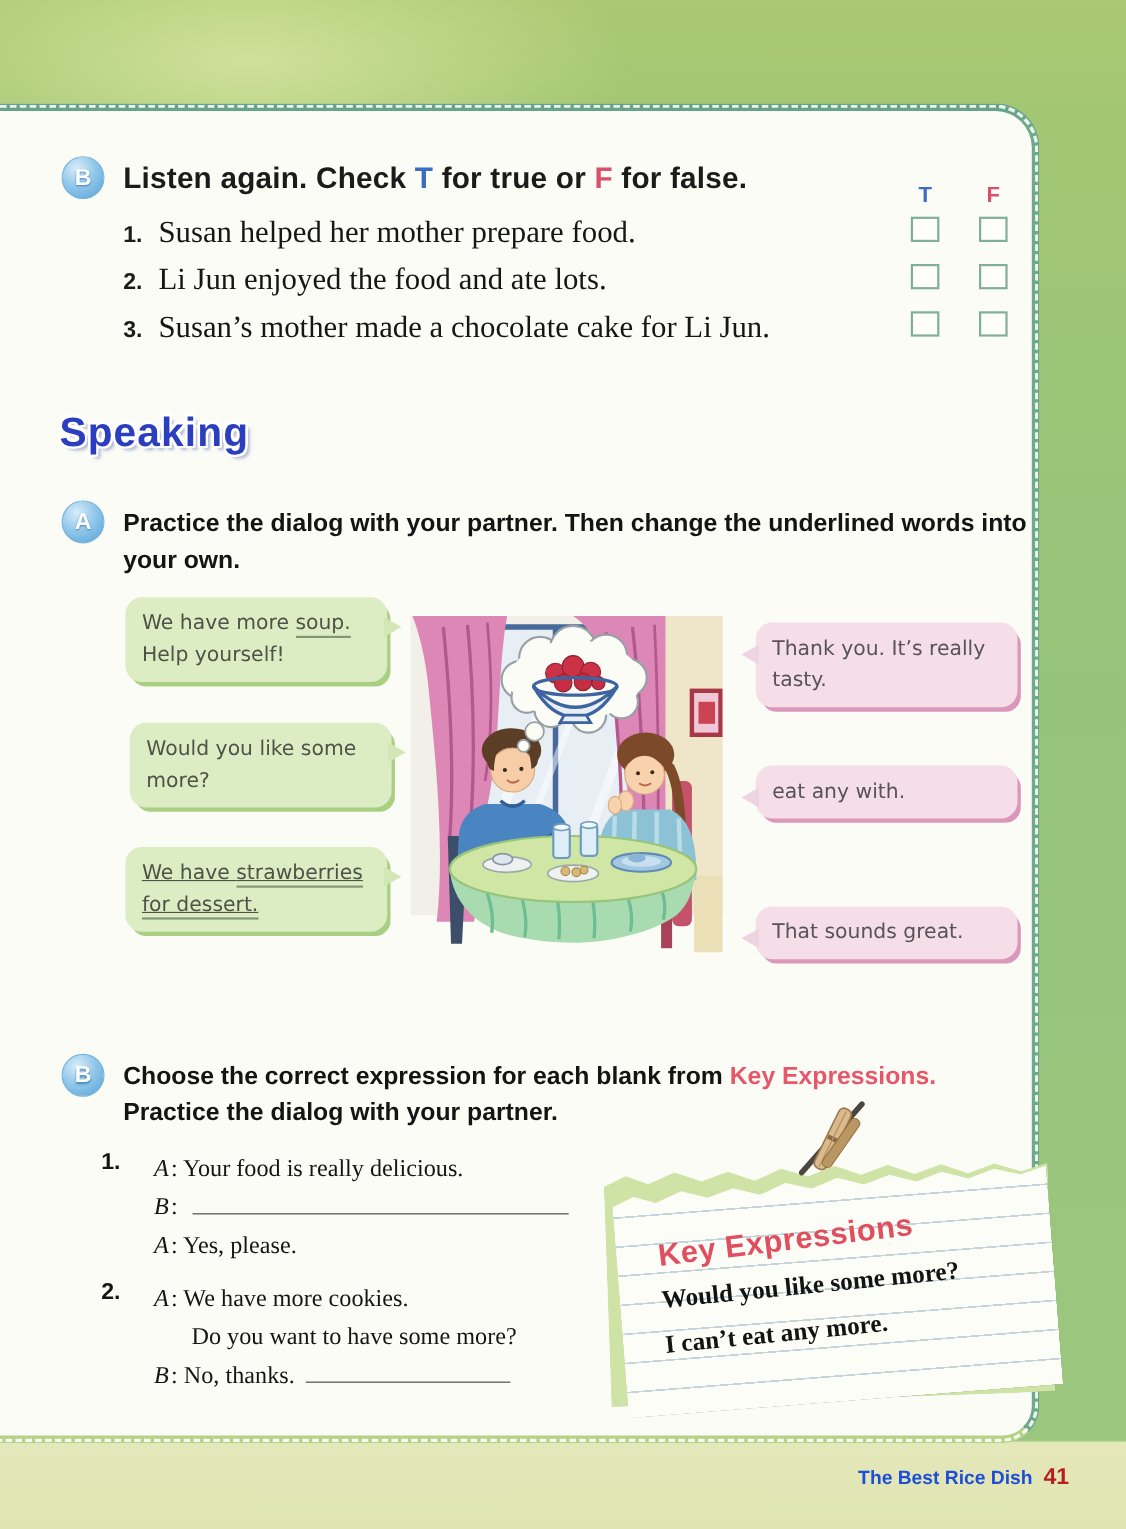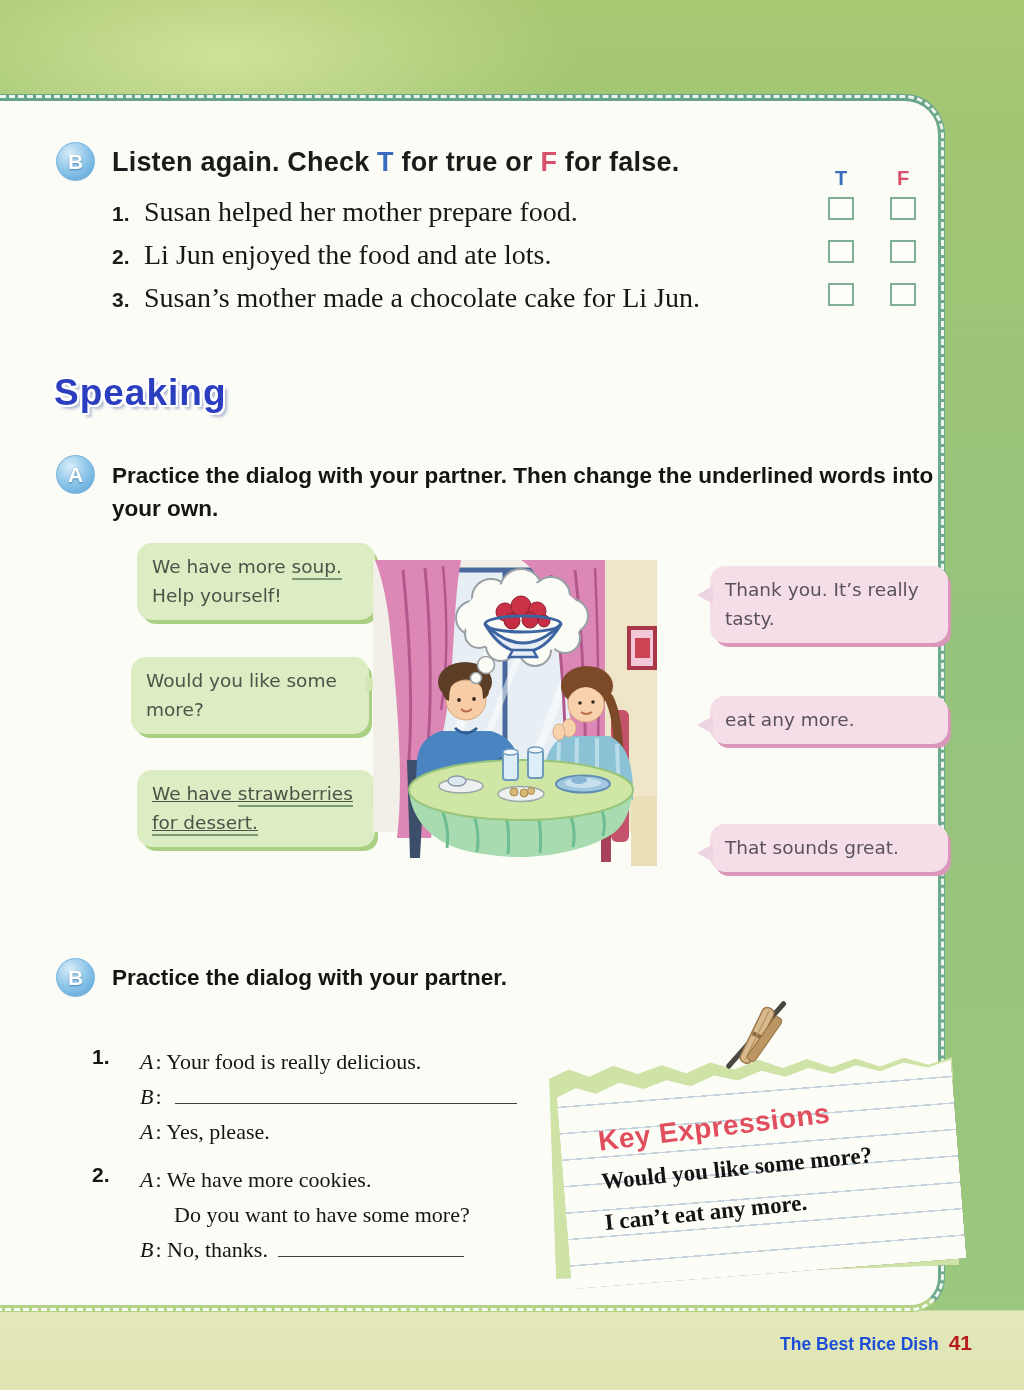--- a/index.html
+++ b/index.html
@@ -59,21 +59,21 @@
       0 -2px 0 #fff, 0 2px 0 #fff, -2px 0 0 #fff, 2px 0 0 #fff,
       4px 4px 3px rgba(110,125,175,.55);
   }
   .instr{position:absolute;font-weight:700;font-size:22.5px;color:#141414;line-height:1.47;}
   .hl-red{color:#e8566a;}
 
   
   .bubble{
     position:absolute;width:238px;box-sizing:border-box;
     padding:9px 15px 10px 15px;border-radius:15px;
-    font-family:"DejaVu Sans",sans-serif;font-size:18.5px;line-height:29px;margin-left:23px;
+    font-family:"DejaVu Sans",sans-serif;font-size:18.5px;line-height:29px;
   }
   .bubble.green{background:#dcecc3;color:#4e5348;box-shadow:4px 5px 0 -1px #a9cf82;}
   .bubble.pink{background:#f5dee8;color:#59525a;box-shadow:4px 5px 0 -1px #db97ba;}
   .bubble.green::after{
     content:'';position:absolute;right:-22px;top:18px;
     border:9px solid transparent;border-left:16px solid #d3e6b6;
   }
   .bubble.pink::after{
     content:'';position:absolute;left:-22px;top:20px;
     border:9px solid transparent;border-right:16px solid #eed3e0;
@@ -157,34 +157,34 @@
 
   <div class="speaking-title">Speaking</div>
 
   <div class="badge" style="left:56px;top:455px;">A</div>
   <div class="instr" style="left:112px;top:459px;width:835px;">Practice the dialog with your partner. Then change the underlined words into your own.</div>
 
   <div class="bubble green" style="left:114px;top:543px;">
       <div class="bline"><span>We have more </span><span class="u">soup.</span></div>
       <div class="bline"><span>Help yourself!</span></div>
     </div>
-  <div class="bubble green" style="left:108px;top:657px;">
+  <div class="bubble green" style="left:118px;top:657px;">
       <div class="bline"><span>Would you like some</span></div>
       <div class="bline"><span>more?</span></div>
     </div>
   <div class="bubble green" style="left:114px;top:770px;text-decoration:underline;">
       <div class="bline"><span>We have </span><span class="u">strawberries</span></div>
       <div class="bline"><span class="u">for dessert.</span></div>
     </div>
   <div class="bubble pink" style="left:687px;top:566px;">
       <div class="bline"><span>Thank you. It’s really</span></div>
       <div class="bline"><span>tasty.</span></div>
     </div>
   <div class="bubble pink" style="left:687px;top:696px;">
-      <div class="bline"><span>eat any more.</span></div>
+      <div class="bline"><span>eat any with.</span></div>
     </div>
   <div class="bubble pink" style="left:687px;top:824px;">
       <div class="bline"><span>That sounds great.</span></div>
     </div>
 
   <svg class="illu" viewBox="0 0 284 306">
     <rect x="0" y="0" width="284" height="272" fill="#f2efe8"></rect>
     <rect x="232" y="0" width="52" height="272" fill="#efe5c9"></rect>
     <rect x="258" y="236" width="26" height="70" fill="#eadfb6"></rect>
     <rect x="256" y="68" width="26" height="40" fill="#f0c8d8" stroke="#a83848" stroke-width="4"></rect>
@@ -279,20 +279,21 @@
     <circle cx="141" cy="232" r="4" fill="#d8b878" stroke="#a88848" stroke-width="1"></circle>
     <circle cx="151" cy="233" r="4" fill="#d8b878" stroke="#a88848" stroke-width="1"></circle>
     <circle cx="158" cy="231" r="3.5" fill="#d8b878" stroke="#a88848" stroke-width="1"></circle>
     <ellipse cx="210" cy="224" rx="27" ry="8.5" fill="#a2c8e0" stroke="#5f8cb4" stroke-width="2"></ellipse>
     <ellipse cx="210" cy="223" rx="18" ry="5" fill="#c8dff0"></ellipse>
     <ellipse cx="206" cy="220" rx="8" ry="4" fill="#8ab4d4"></ellipse>
   </svg>
 
   <div class="badge" style="left:56px;top:958px;">B</div>
   <div class="instr" style="left:112px;top:961px;width:845px;">
+    <div><span>Choose the correct expression for each blank from </span><span class="hl-red">Key Expressions.</span></div>
     <div>Practice the dialog with your partner.</div>
   </div>
 
   <div class="dialogs" id="dialog-list">
       <div class="ditem">
         <span class="dnum">1.</span>
         <div class="dline"><i class="spk">A</i>: <span>Your food is really delicious.</span></div>
         <div class="dline"><i class="spk">B</i>: <span class="blank long"></span></div>
         <div class="dline"><i class="spk">A</i>: <span>Yes, please.</span></div>
       </div>

